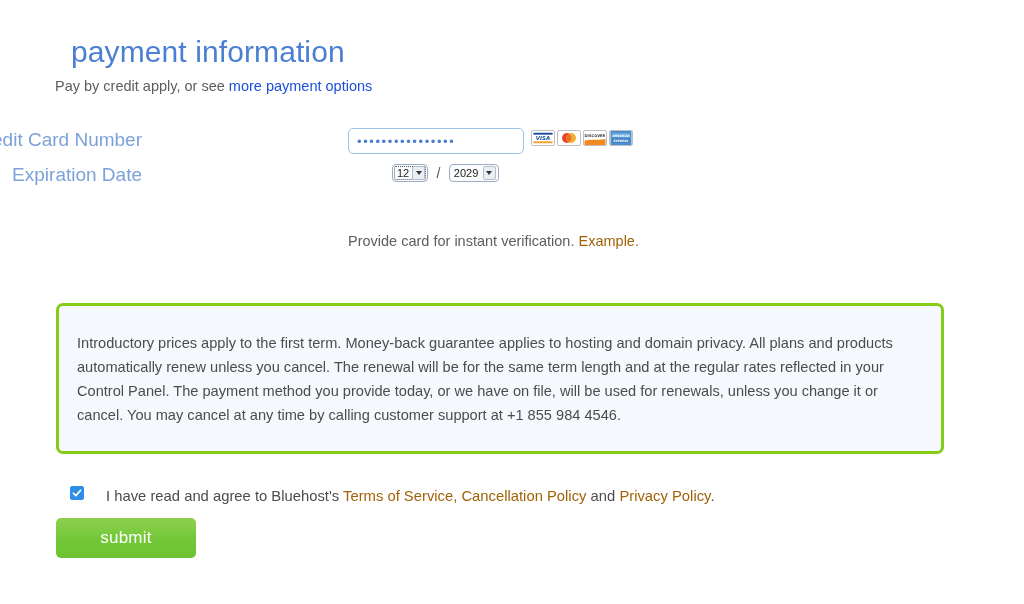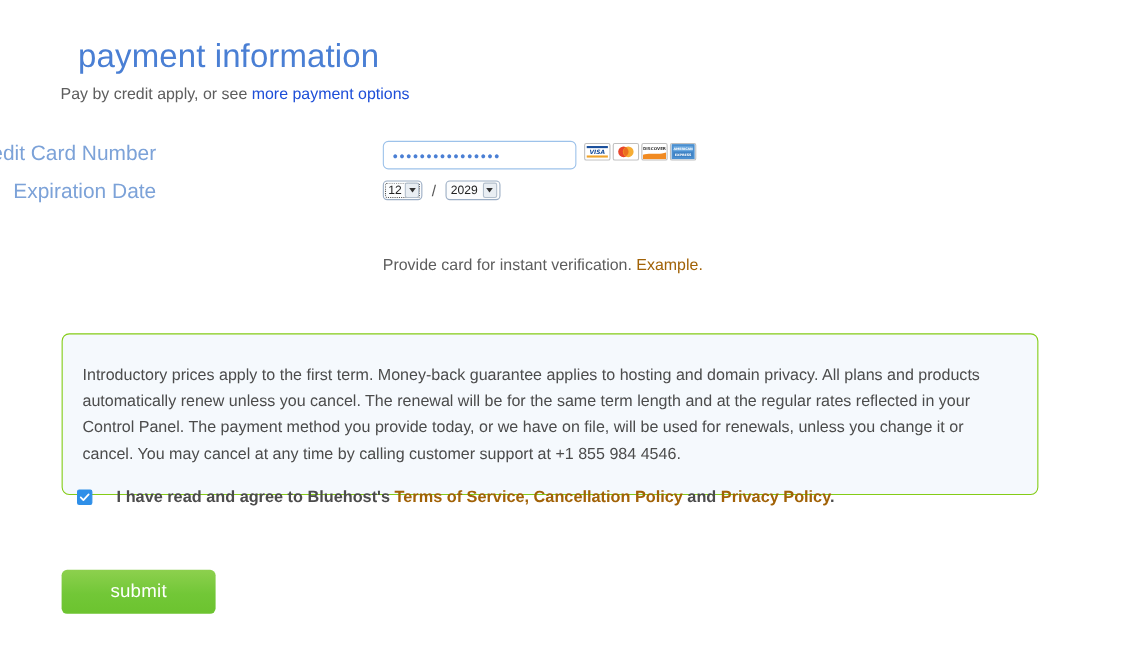--- a/index.html
+++ b/index.html
@@ -142,21 +142,21 @@
     background: #fbfcfd;
     font-size: 11px;
     color: #222;
     height: 18px;
     line-height: 16px;
     padding: 0 16px 0 4px;
     outline: none;
   }
   select#exp-month { width: 36px; }
   select#exp-year  { width: 50px; }
-  select#exp-month { outline: 1px dotted #555; outline-offset: -3px; }
+  select#exp-month { outline: 1px dotted #555; outline-offset: -3px; margin-left: 44px; }
   .sel-wrap .arrow {
     position: absolute;
     right: 3px;
     top: 3px;
     width: 11px;
     height: 12px;
     background: #e9eef3;
     border: 1px solid #b3bfcc;
     border-radius: 2px;
     pointer-events: none;
@@ -190,39 +190,38 @@
   }
 
   
   .disclaimer {
     position: absolute;
     left: 56px;
     top: 303px;
     width: 888px;
     box-sizing: border-box;
     background: #f5f9fd;
-    border: 1px solid #84cc16;
+    border: 3px solid #84cc16;
     border-radius: 7px;
     padding: 25px 18px 24px 18px;
   }
   .disclaimer p {
     margin: 0;
     font-size: 14.6px;
     line-height: 24px;
     color: #4c4c4c;
   }
 
   
   .agree-row {
     position: absolute;
     left: 70px;
-    top: 442px;
+    top: 486px;
     display: flex;
-    align-items: center;
-    font-weight: bold;
+    align-items: flex-start;
   }
   .cbx {
     width: 14px;
     height: 14px;
     border-radius: 2px;
     background: #2f8fe8;
     border: 1px solid #2f8fe8;
     box-sizing: border-box;
     position: relative;
     flex: 0 0 auto;

